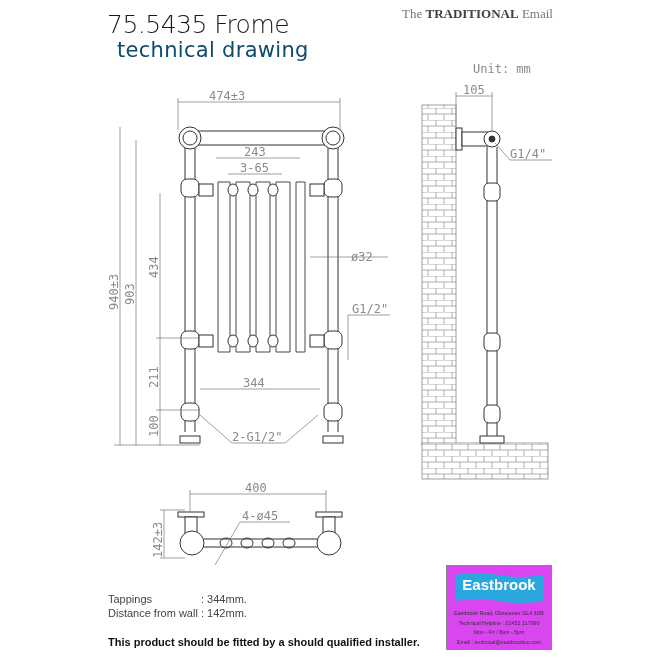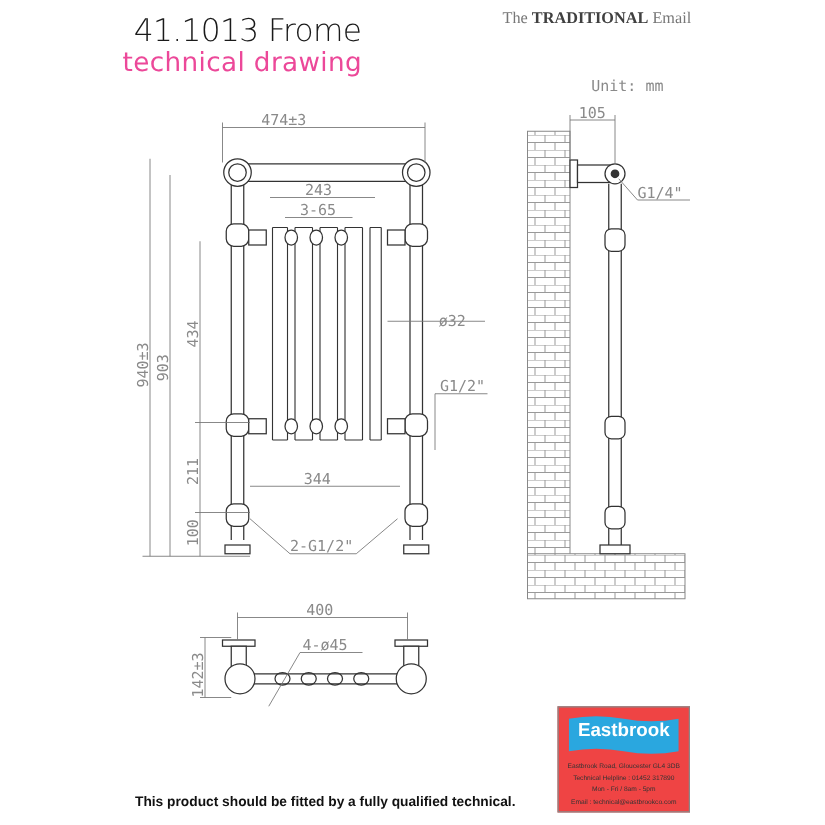--- a/index.html
+++ b/index.html
@@ -1,35 +1,35 @@
 <!DOCTYPE html>
 <html><head>
 <meta charset="utf-8">
 <style>
   html, body { margin:0; padding:0; background:#ffffff; }
   body { width:660px; height:660px; position:relative; overflow:hidden; font-family:"Liberation Sans", sans-serif; }
   .title-1 { position:absolute; left:107px; top:10px; font-size:25px; color:#1a1a1a; font-family:"DejaVu Sans", sans-serif; font-weight:300; letter-spacing:-0.5px; }
-  .title-2 { position:absolute; left:98px; top:38px; font-size:21px; color:#ec4899; font-family:"DejaVu Sans", sans-serif; letter-spacing:0.3px; }
+  .title-2 { position:absolute; left:117px; top:38px; font-size:21px; color:#0c4a6e; font-family:"DejaVu Sans", sans-serif; letter-spacing:0.3px; }
   .range { position:absolute; left:402px; top:6px; font-size:13px; color:#777; font-family:"Liberation Serif", serif; }
   .range b { color:#404040; font-weight:bold; }
   svg.drawing { position:absolute; left:0; top:0; }
   .dim { font-family:"DejaVu Sans Mono", monospace; fill:#8a8a8a; font-size:12px; }
   .notes { position:absolute; left:108px; top:592px; font-size:11px; color:#444; line-height:14px; }
   .notes .row span { display:inline-block; }
   .notes .lbl { width:93px; }
   .warning { position:absolute; left:108px; top:636px; font-size:11px; font-weight:bold; color:#111; }
-  .logo-box { position:absolute; left:446px; top:565px; width:104px; height:83px; border:1px solid #888; background:#ef4444; }
+  .logo-box { position:absolute; left:446px; top:565px; width:104px; height:83px; border:1px solid #888; background:#d946ef; }
   .flag { position:absolute; left:8px; top:5px; width:88px; height:34px; }
   .flag-text { position:absolute; left:8px; top:10px; width:88px; text-align:center; color:#fff; font-size:15px; font-weight:bold; }
   .contact { position:absolute; left:0; top:43px; width:104px; text-align:center; font-size:5.3px; line-height:9.5px; color:#333; }
 </style>
 </head>
 <body>
 
-<div class="title-1">41.1013 Frome</div>
+<div class="title-1">75.5435 Frome</div>
 <div class="title-2">technical drawing</div>
 <div class="range">
   <span>The</span>
   <b>TRADITIONAL</b>
   <span>Email</span>
 </div>
 
 <svg class="drawing" width="660" height="660" viewBox="0 0 660 660">
   <defs>
     <pattern id="bricks" width="16" height="12" patternUnits="userSpaceOnUse">
@@ -169,22 +169,28 @@
     <line x1="160" y1="510" x2="185" y2="510"></line>
     <line x1="160" y1="558" x2="185" y2="558"></line>
     <polyline points="215,565 240,522 290,522"></polyline>
   </g>
   <text class="dim" x="245" y="492">400</text>
   <text class="dim" x="242" y="520">4-ø45</text>
   <text class="dim" transform="translate(162,558) rotate(-90)">142±3</text>
 </svg>
 
 <div class="notes">
+  <div class="row">
+    <span class="lbl">Tappings</span><span>: 344mm.</span>
+  </div>
+  <div class="row">
+    <span class="lbl">Distance from wall</span><span>: 142mm.</span>
+  </div>
 </div>
-<div class="warning">This product should be fitted by a fully qualified technical.</div>
+<div class="warning">This product should be fitted by a should qualified installer.</div>
 
 <div class="logo-box">
   <svg class="flag" viewBox="0 0 88 34">
     <path d="M0 4 Q22 0 44 4 T88 4 V30 Q66 34 44 30 T0 30 Z" fill="#2aa7df"></path>
   </svg>
   <div class="flag-text">Eastbrook</div>
   <div class="contact">
     <div>Eastbrook Road, Gloucester GL4 3DB</div>
     <div>Technical Helpline : 01452 317890</div>
     <div>Mon - Fri / 8am - 5pm</div>

